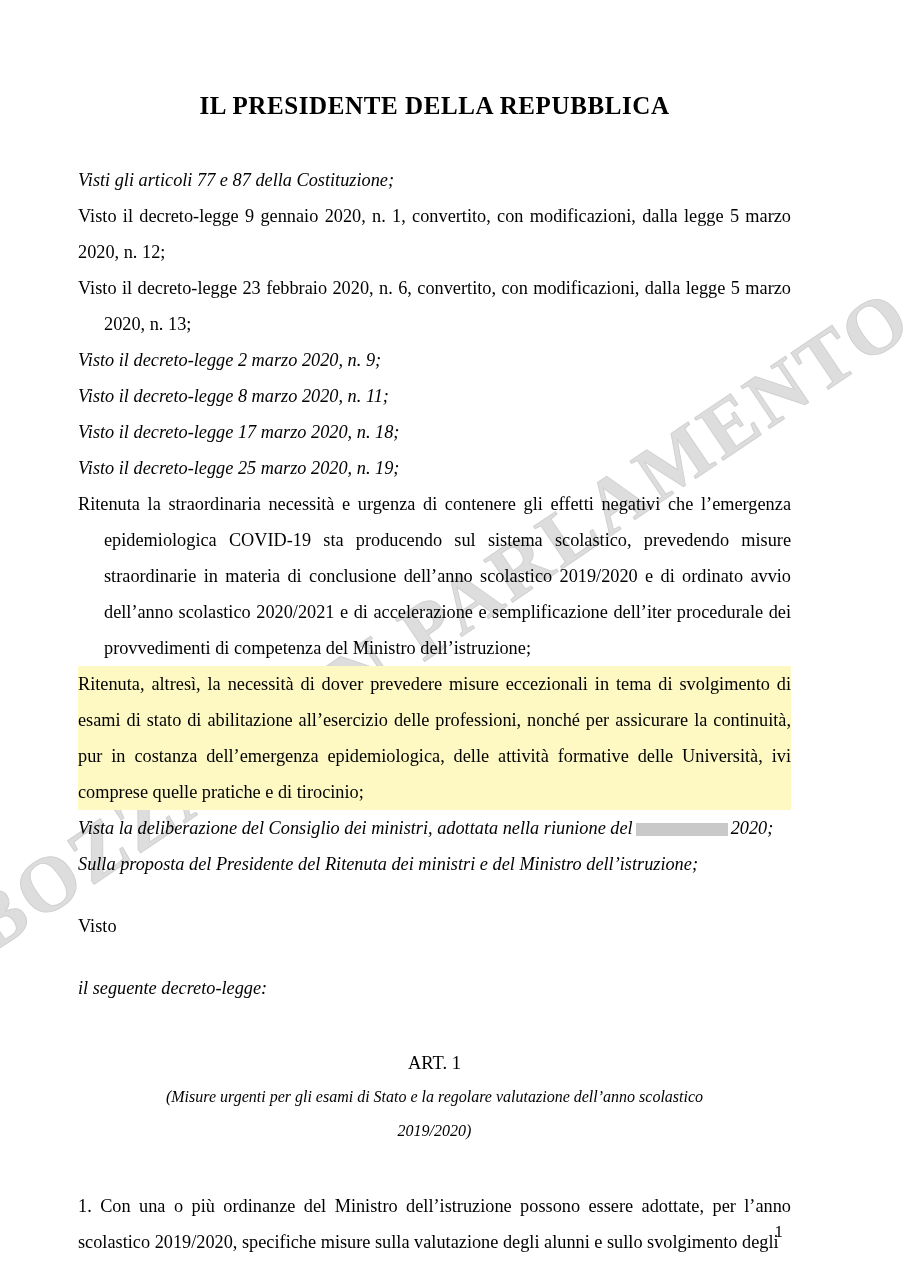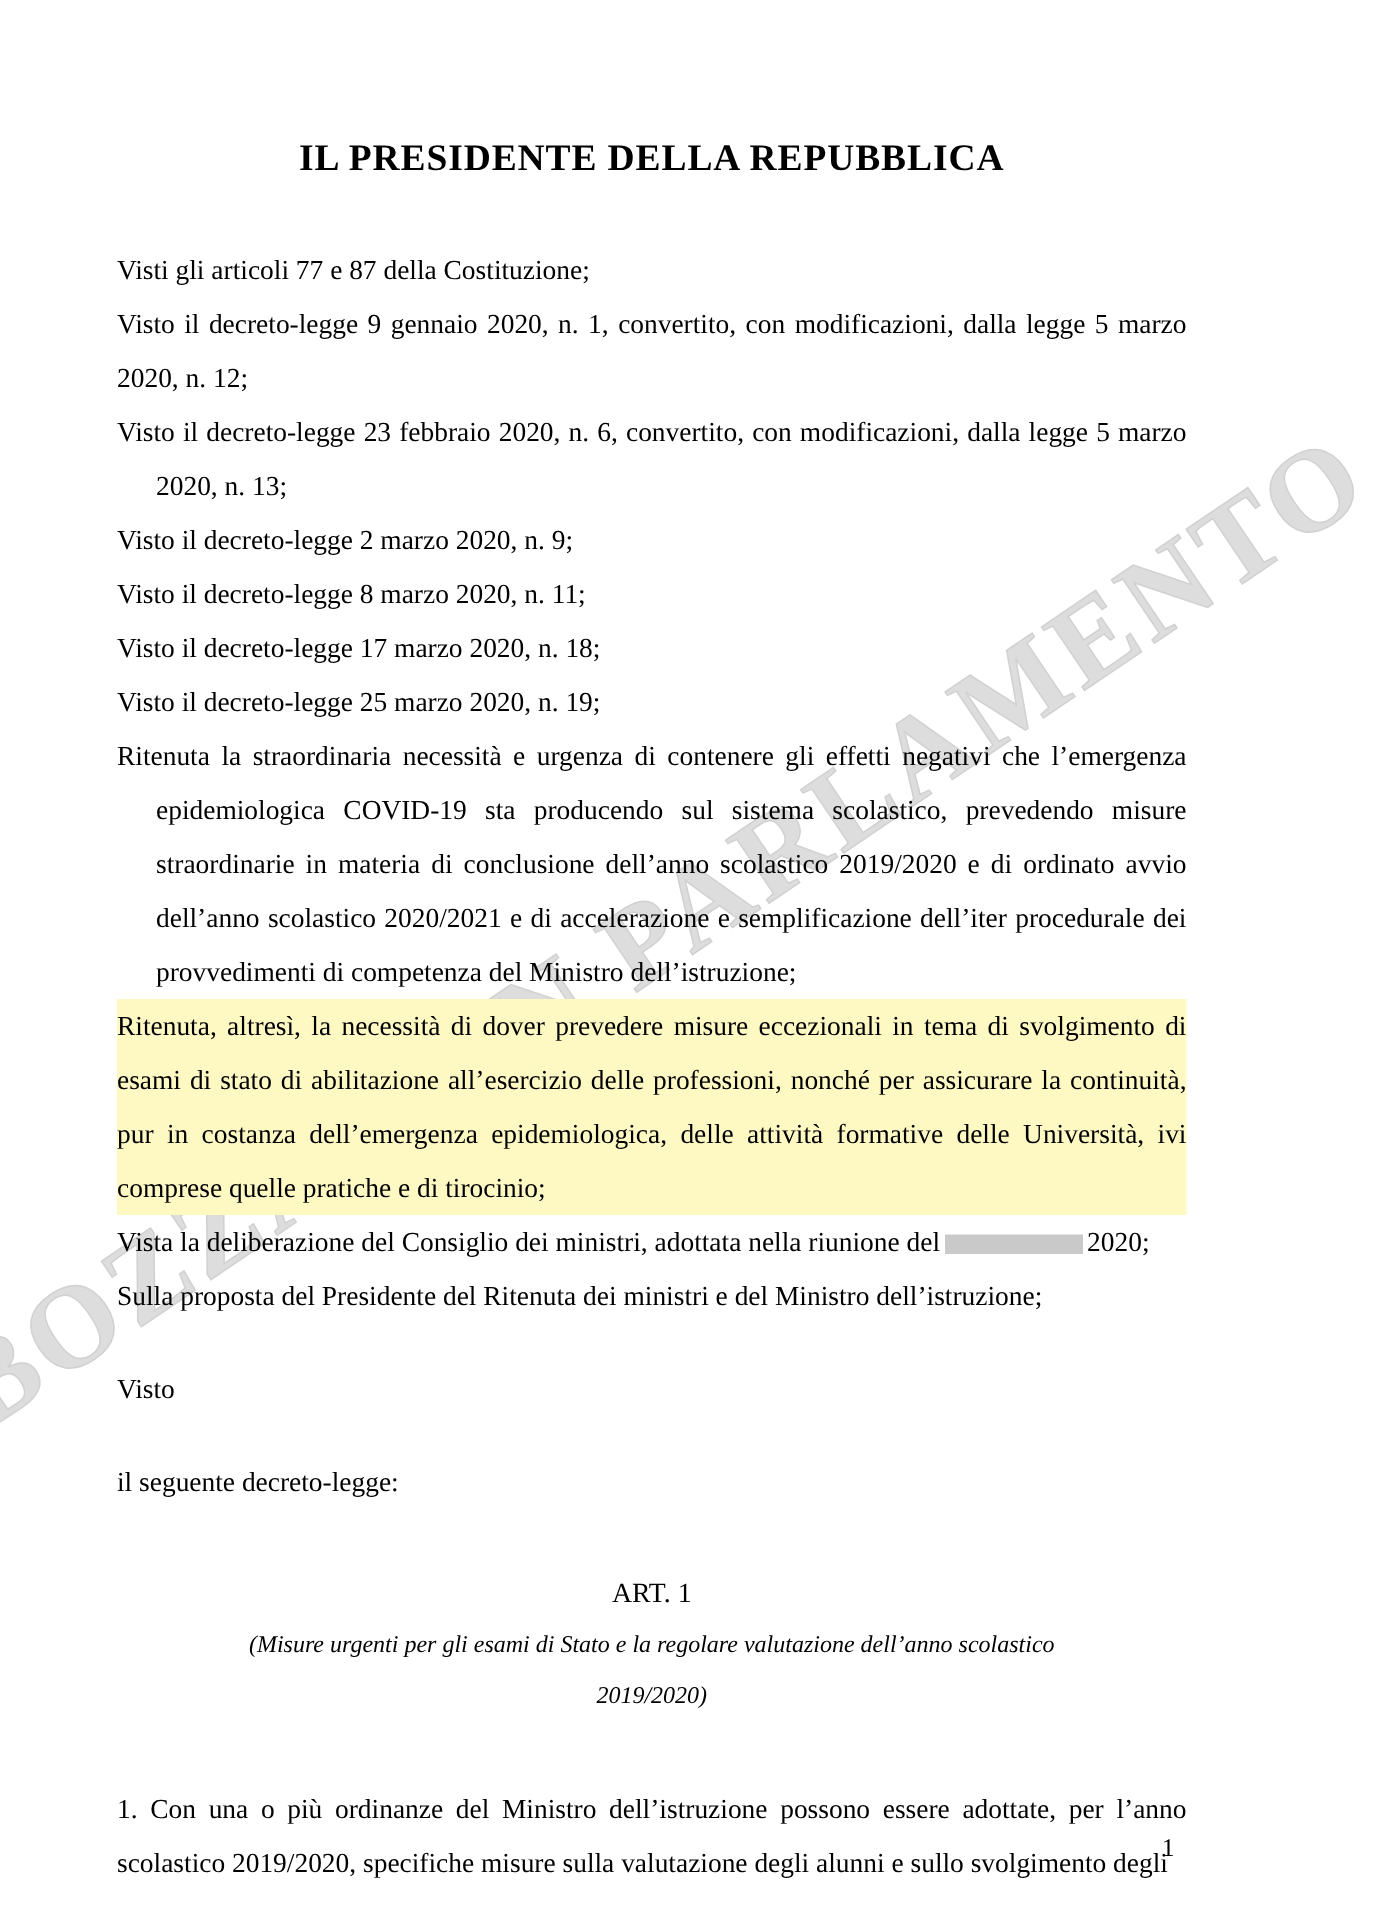--- a/index.html
+++ b/index.html
@@ -60,20 +60,21 @@
   p.para {
     margin: 0 0 0 0;
     font-size: 18.3px;
     line-height: 36px;
     text-align: justify;
     text-justify: inter-word;
   }
   p.single {
     text-align: left;
     margin-bottom: 0;
+    font-style: italic;
   }
   .hanging {
     text-align: justify;
     padding-left: 26px;
     text-indent: -26px;
   }
   .hanging2 {
     text-align: justify;
     padding-left: 26px;
     text-indent: -26px;

